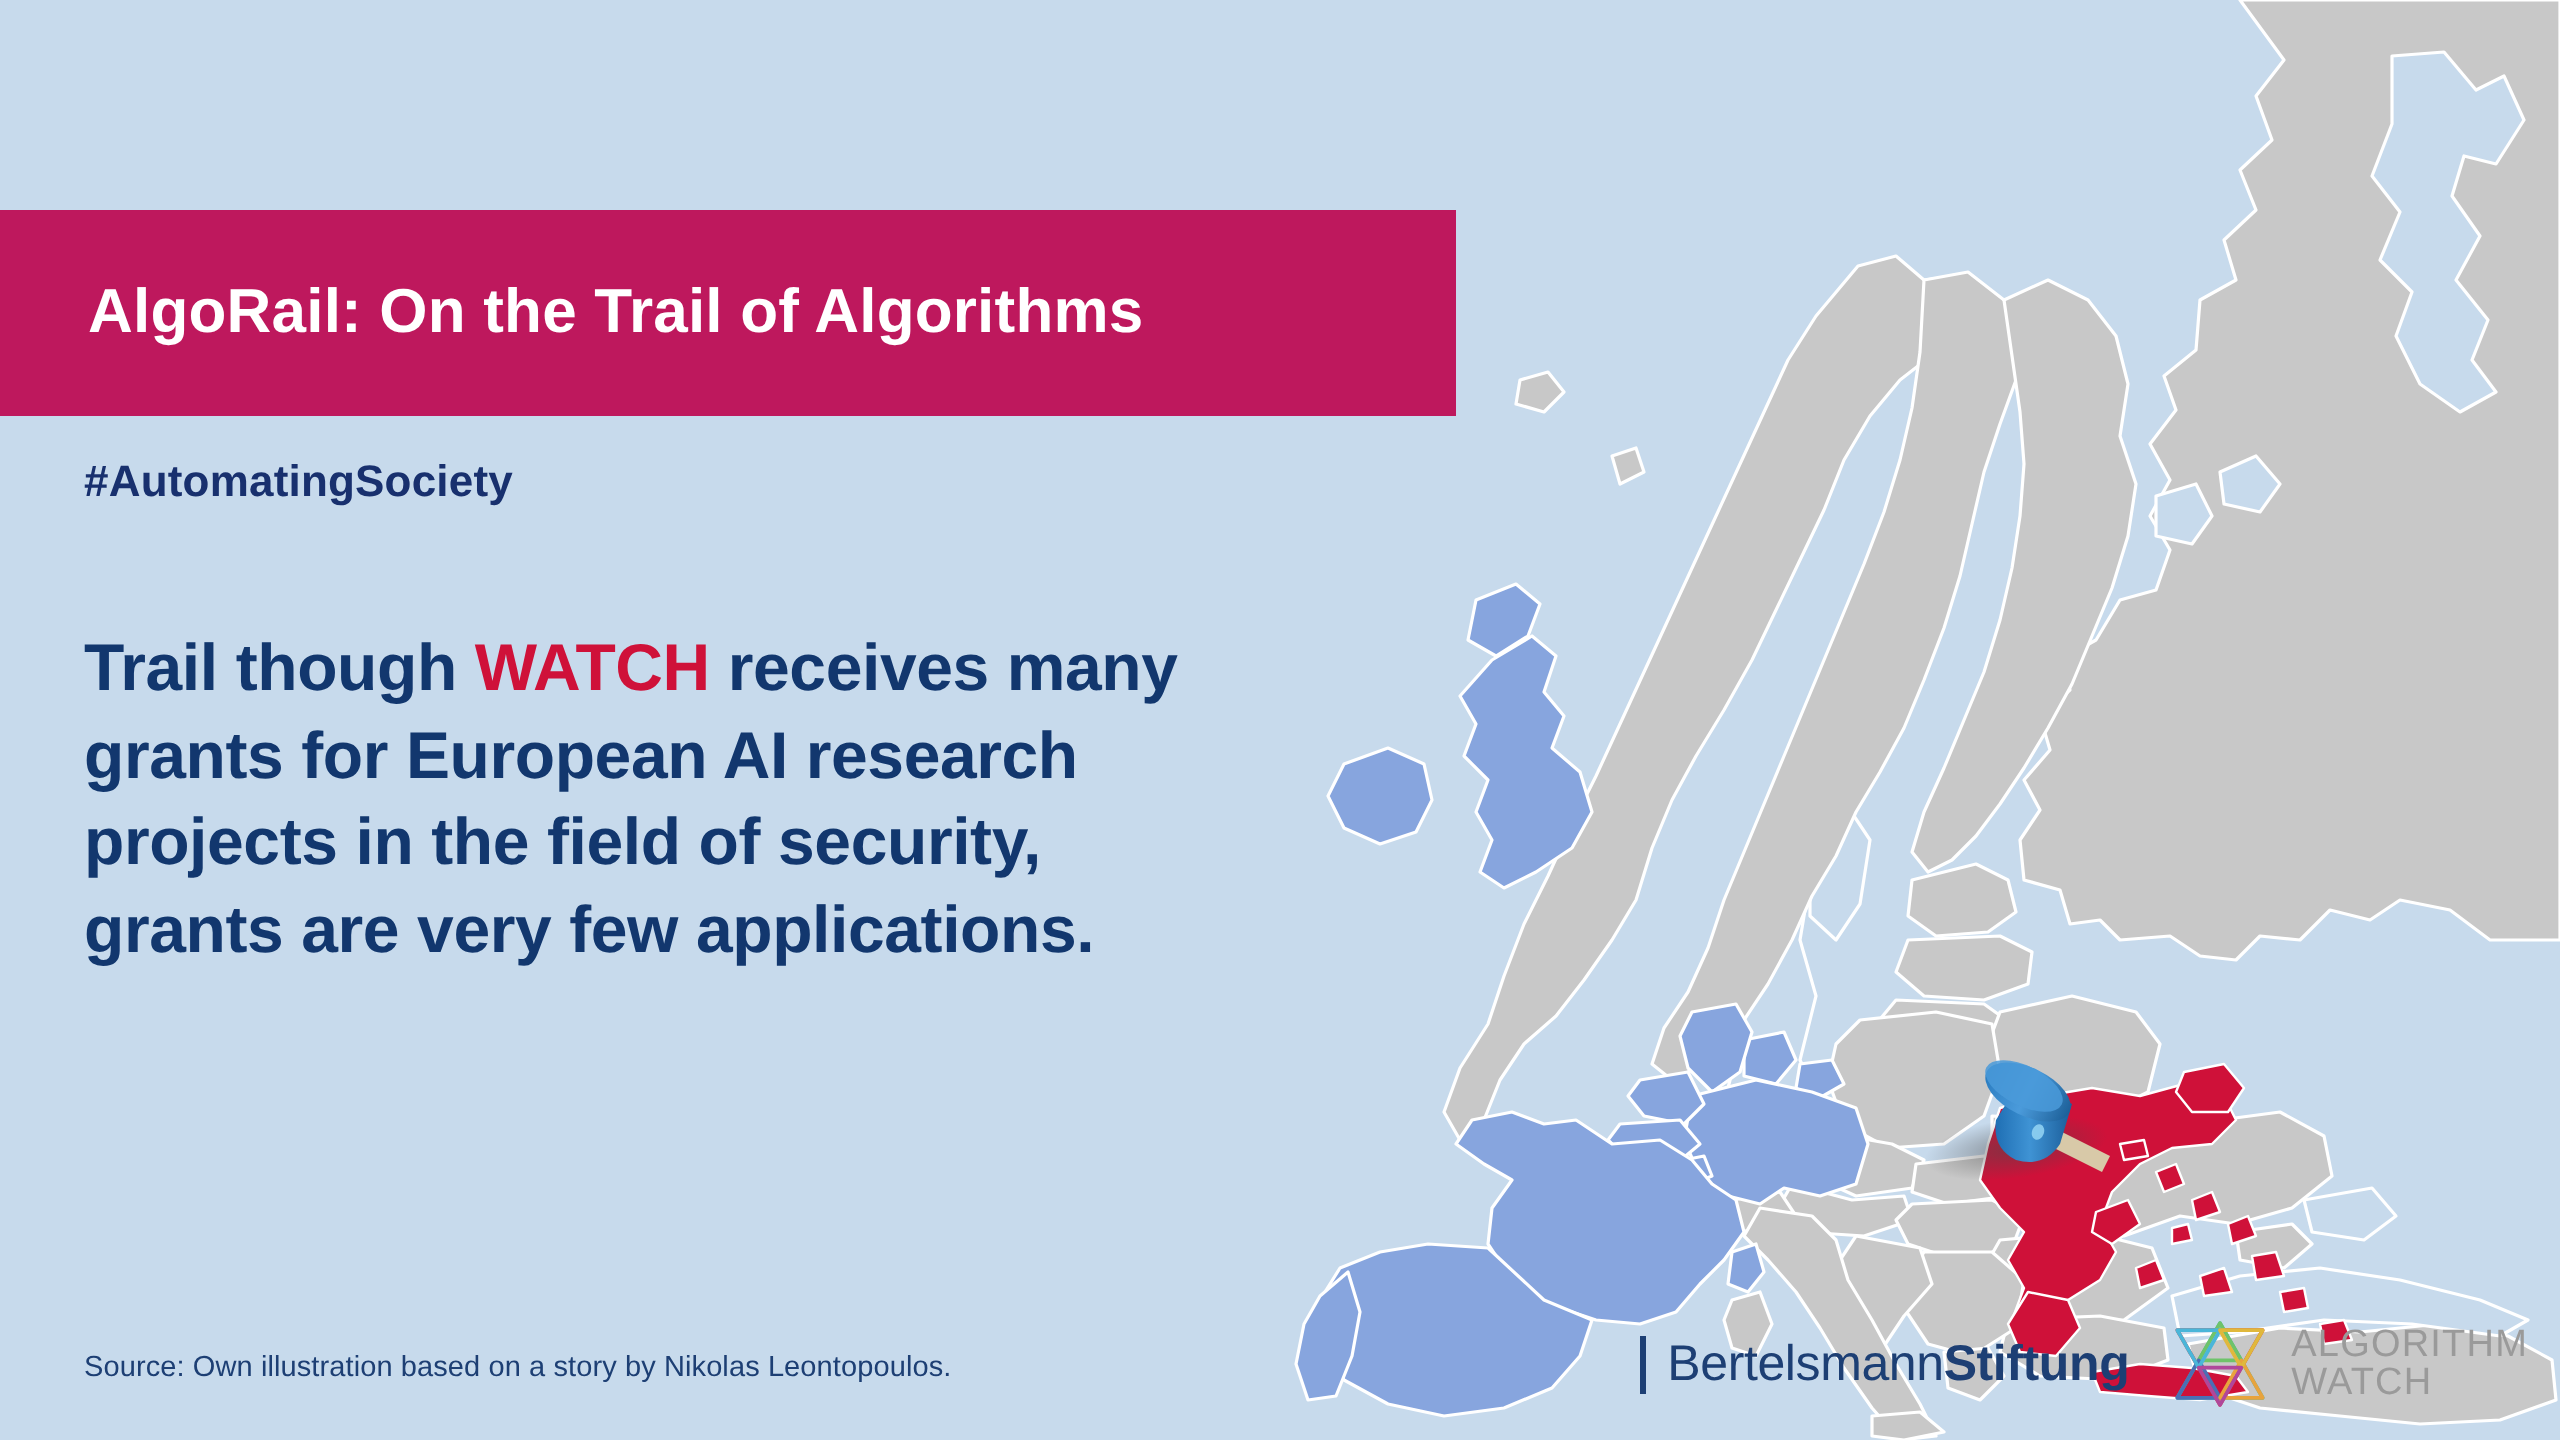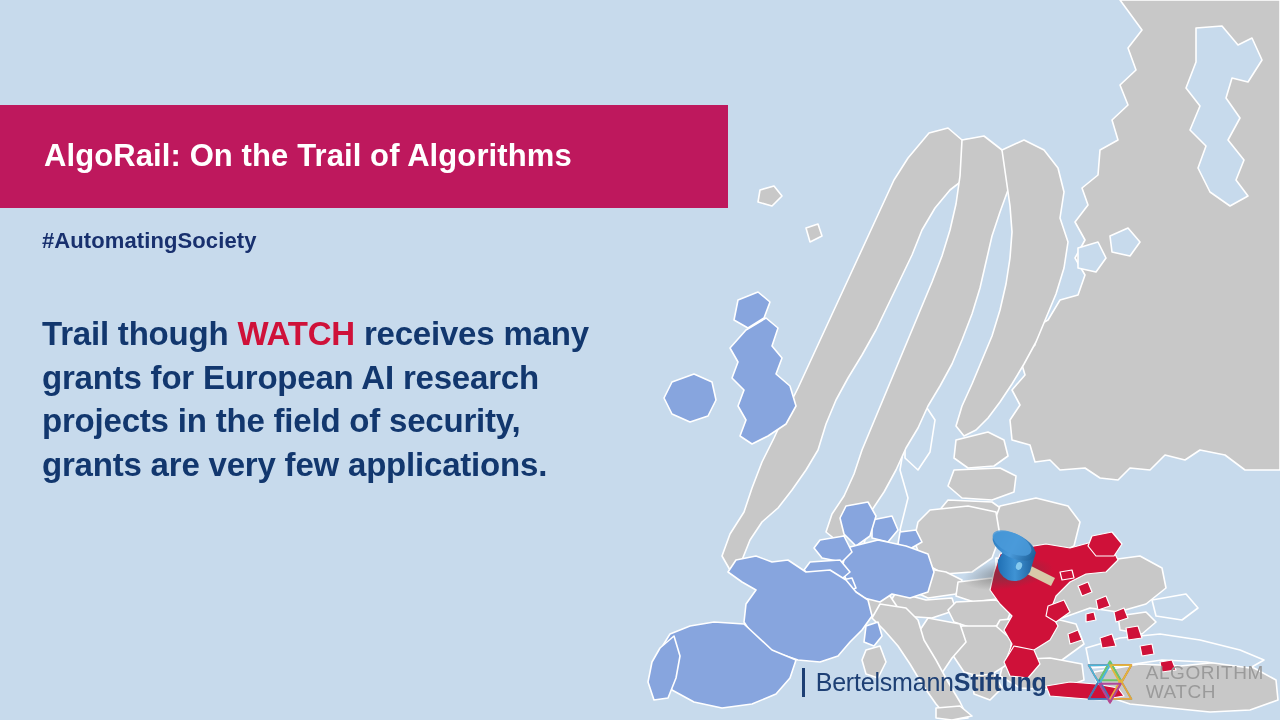--- a/index.html
+++ b/index.html
@@ -76,21 +76,21 @@
     color: #1d3f74;
     letter-spacing: 0.05px;
   }
 
   
   #footer-logos {
     position: absolute;
     right: 16px; bottom: 14px;
     display: flex;
     align-items: center;
-    gap: 36px;
+    gap: 18px;
   }
 
   .bst-logo {
     display: flex;
     align-items: center;
     gap: 11px;
   }
   .bst-bar {
     width: 3px; height: 29px;
     background: #1d3f74;
@@ -334,20 +334,21 @@
   </div>
 
   <div id="title-bar">
     <div id="title-text">AlgoRail: On the Trail of Algorithms</div>
   </div>
 
   <div id="hashtag">#AutomatingSociety</div>
 
   <div id="statement"><span>Trail though </span><span class="hl">WATCH</span><span> receives many grants for European AI research projects in the field of security, grants are very few applications.</span></div>
 
+  <div id="source">Source: Own illustration based on a story by Nikolas Leontopoulos.</div>
 
   <div id="footer-logos">
 
     <div class="bst-logo">
       <div class="bst-bar"></div>
       <div class="bst-word"><span class="b">Bertelsmann</span><span class="s">Stiftung</span></div>
     </div>
 
     <div class="aw-logo">
       <svg class="aw-mark" viewBox="0 0 60 54">

